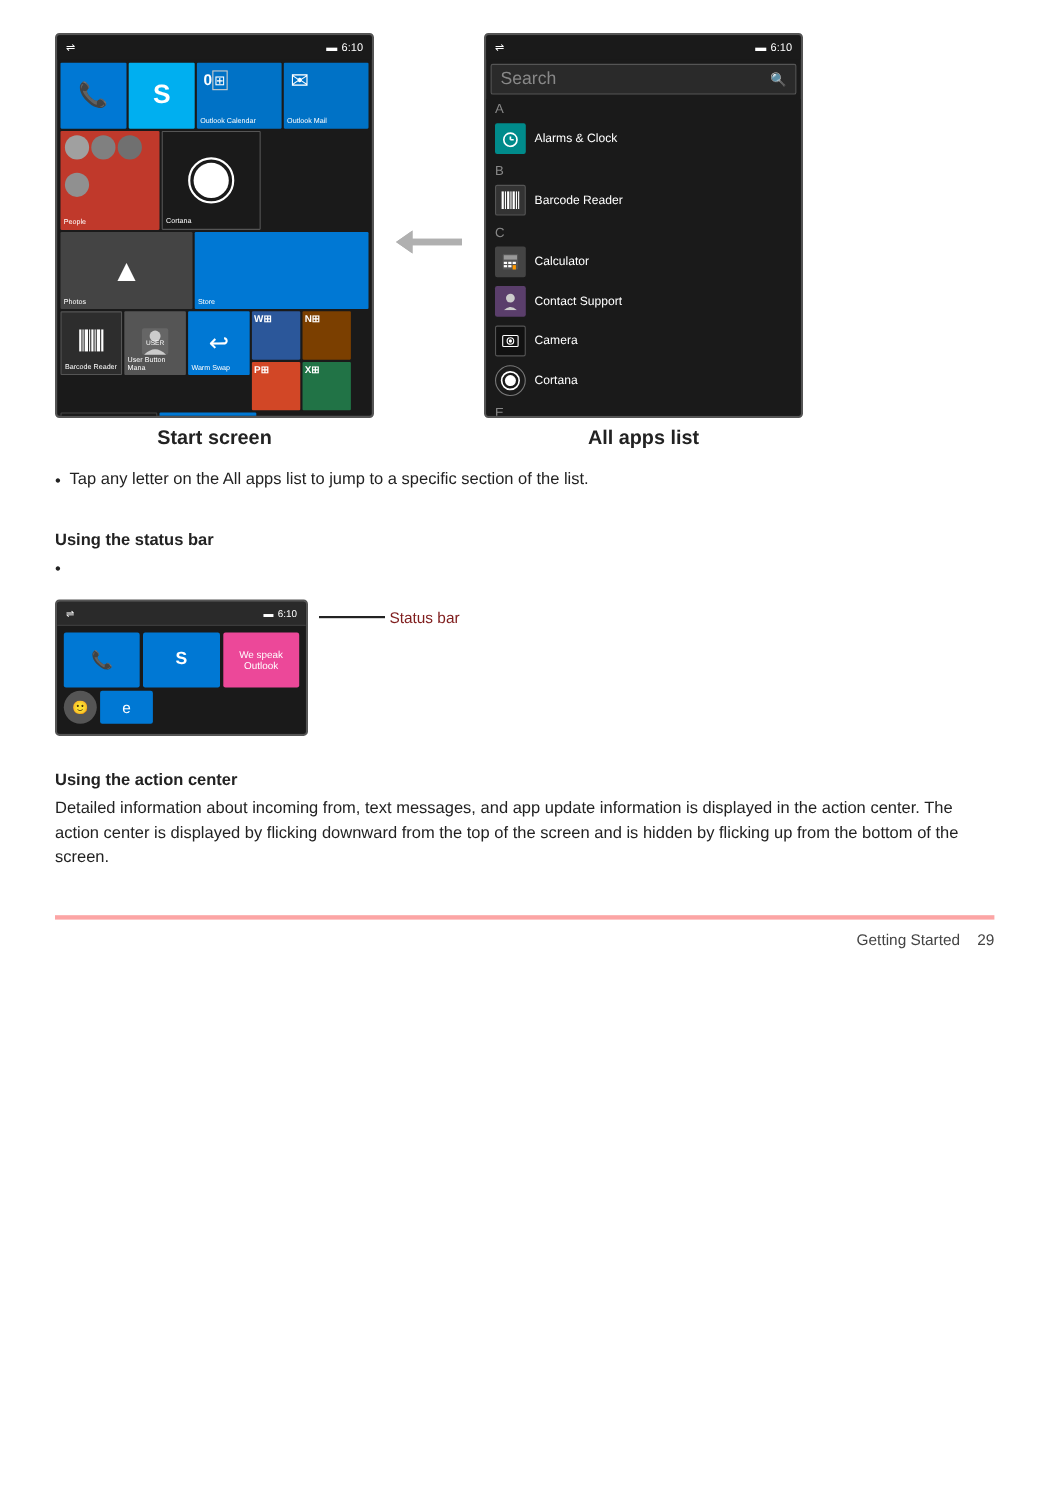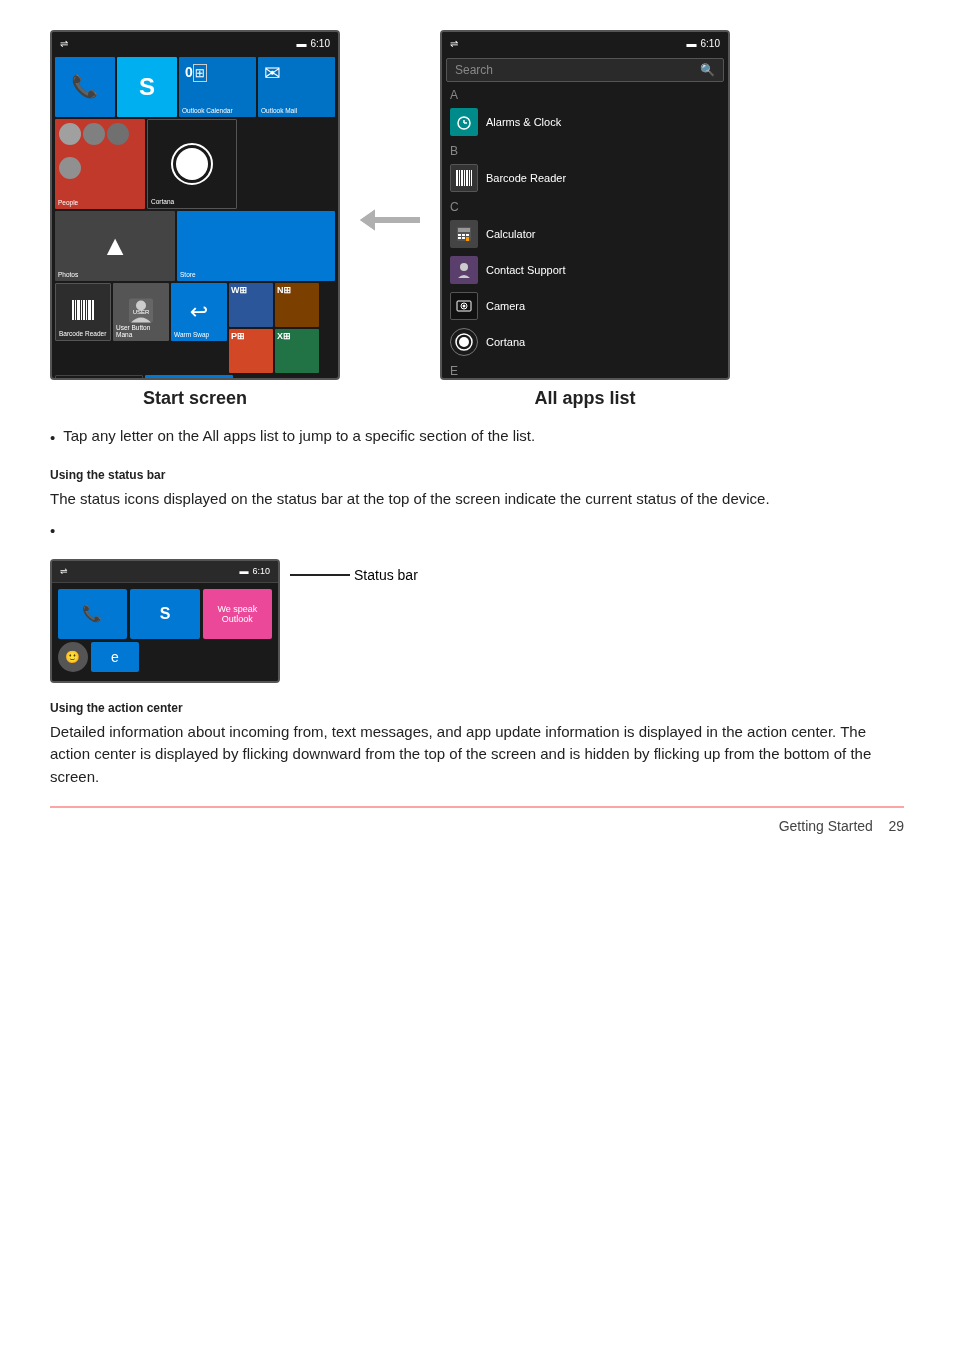--- a/index.html
+++ b/index.html
@@ -100,21 +100,21 @@
       margin: 4px;
       padding: 4px 8px;
       display: flex;
       align-items: center;
       justify-content: space-between;
       border-radius: 2px;
     }
 
     .search-text {
       color: #888;
-      font-size: 12px;
+      font-size: 16px;
     }
 
     .search-icon-small {
       color: #888;
       font-size: 12px;
     }
 
     .apps-section-letter {
       color: #888;
       font-size: 12px;
@@ -168,25 +168,25 @@
       margin-bottom: 8px;
     }
 
     .bullet-dot {
       flex-shrink: 0;
       margin-top: 2px;
     }
 
     
     .section-heading {
-      font-size: 12px;
+      font-size: 15px;
       font-weight: bold;
       color: #222;
       margin-bottom: 6px;
-      margin-top: 18px;
+      margin-top: 32px;
     }
 
     .body-text {
       font-size: 15px;
       line-height: 1.5;
       color: #222;
       margin-bottom: 8px;
     }
 
     
@@ -257,32 +257,32 @@
     }
 
     .line-horizontal {
       width: 60px;
       height: 2px;
       background: #222;
     }
 
     .status-bar-text-label {
       font-size: 14px;
-      color: #000000;
+      color: #7f1d1d;
       white-space: nowrap;
     }
 
     
     .page-footer {
       display: flex;
       justify-content: flex-end;
       align-items: center;
-      margin-top: 18px;
+      margin-top: 40px;
       padding-top: 10px;
-      border-top: 2px solid #fca5a5;
+      border-top: 4px solid #fca5a5;
     }
 
     .footer-text {
       font-size: 14px;
       color: #444;
     }
 
     
     .start-grid {
       padding: 3px;
@@ -616,21 +616,20 @@
   </div>
 
   <div class="bullet-section">
     <div class="bullet-item">
       <span class="bullet-dot">•</span>
       <span>Tap any letter on the All apps list to jump to a specific section of the list.</span>
     </div>
   </div>
 
   <div class="section-heading">Using the status bar</div>
-  <p class="body-text">The status icons displayed on the status bar at the top of the screen indicate the current status of the device.</p>
   <div class="bullet-item">
     <span class="bullet-dot">•</span>
   </div>
 
   <div class="status-bar-diagram">
     <div class="mini-phone">
       <div class="mini-status-bar">
         <span style="font-size:9px;">⇌</span>
         <div style="display:flex;align-items:center;gap:4px;">
           <span style="font-size:9px;">▬</span>

